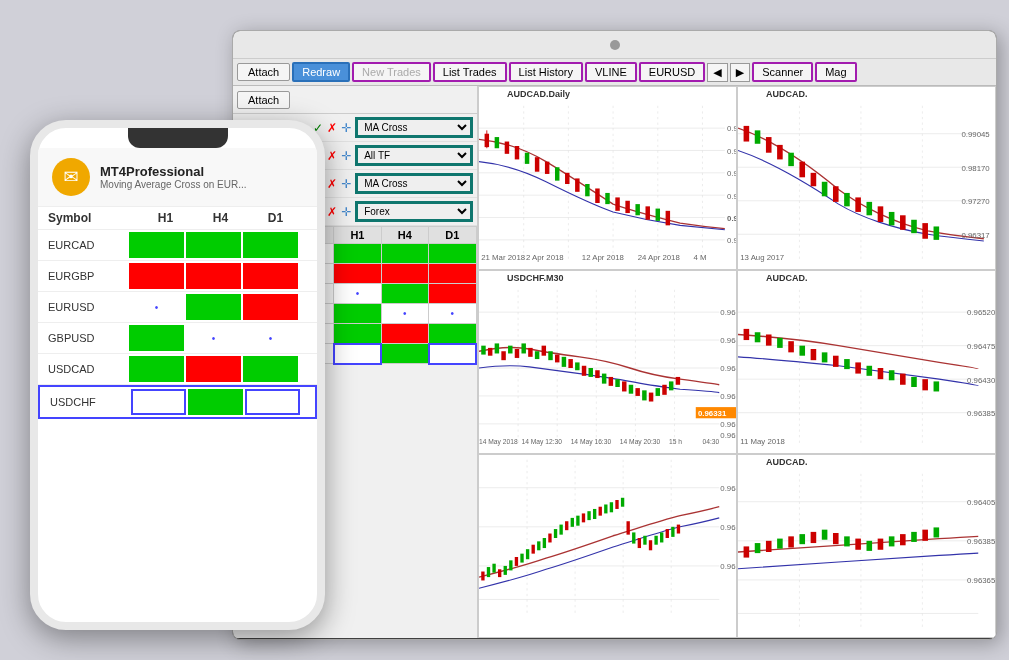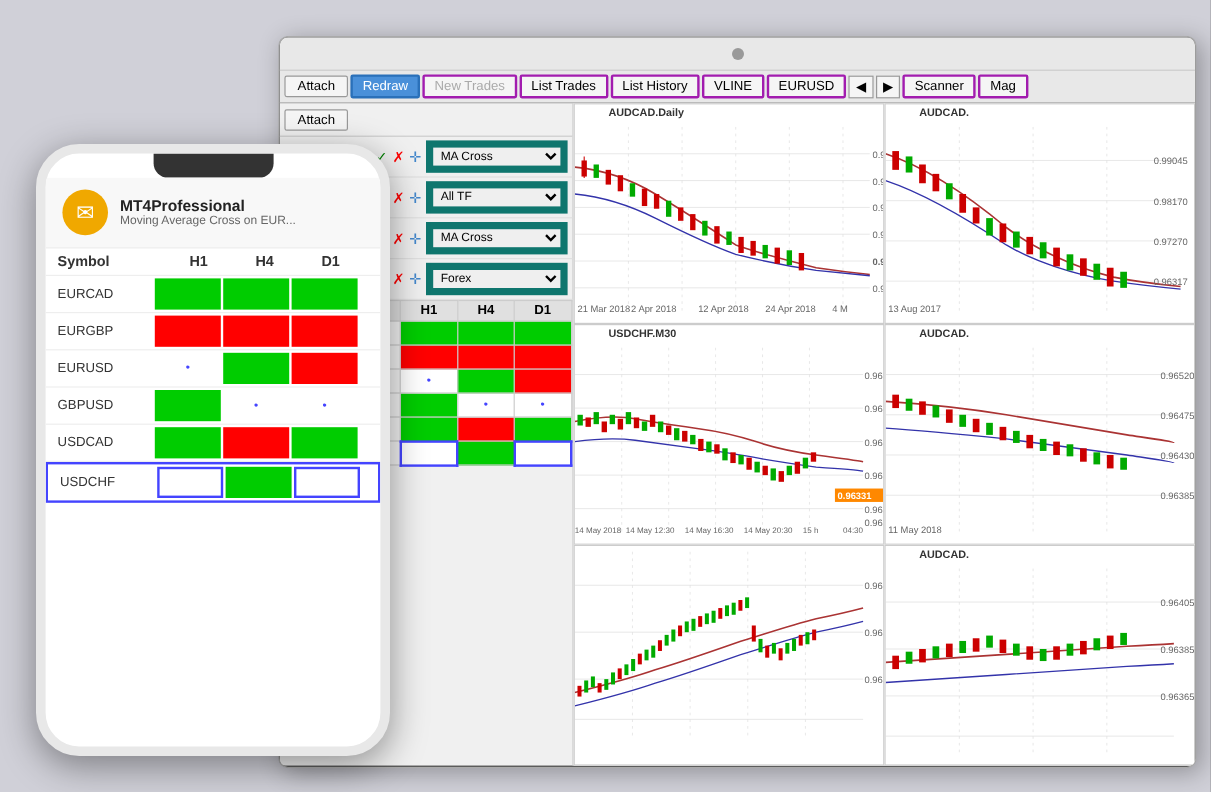--- a/index.html
+++ b/index.html
@@ -134,21 +134,21 @@
 
     .icon-move {
       color: #4488cc;
       font-size: 12px;
     }
 
     .panel-select {
       flex: 1;
       font-size: 10px;
       padding: 1px 2px;
-      border: 6px solid #0f766e;
+      border: 3px solid #0f766e;
     }
 
     
     .scanner-table {
       width: 100%;
       font-size: 11px;
       border-collapse: collapse;
     }
 
     .scanner-table th {

